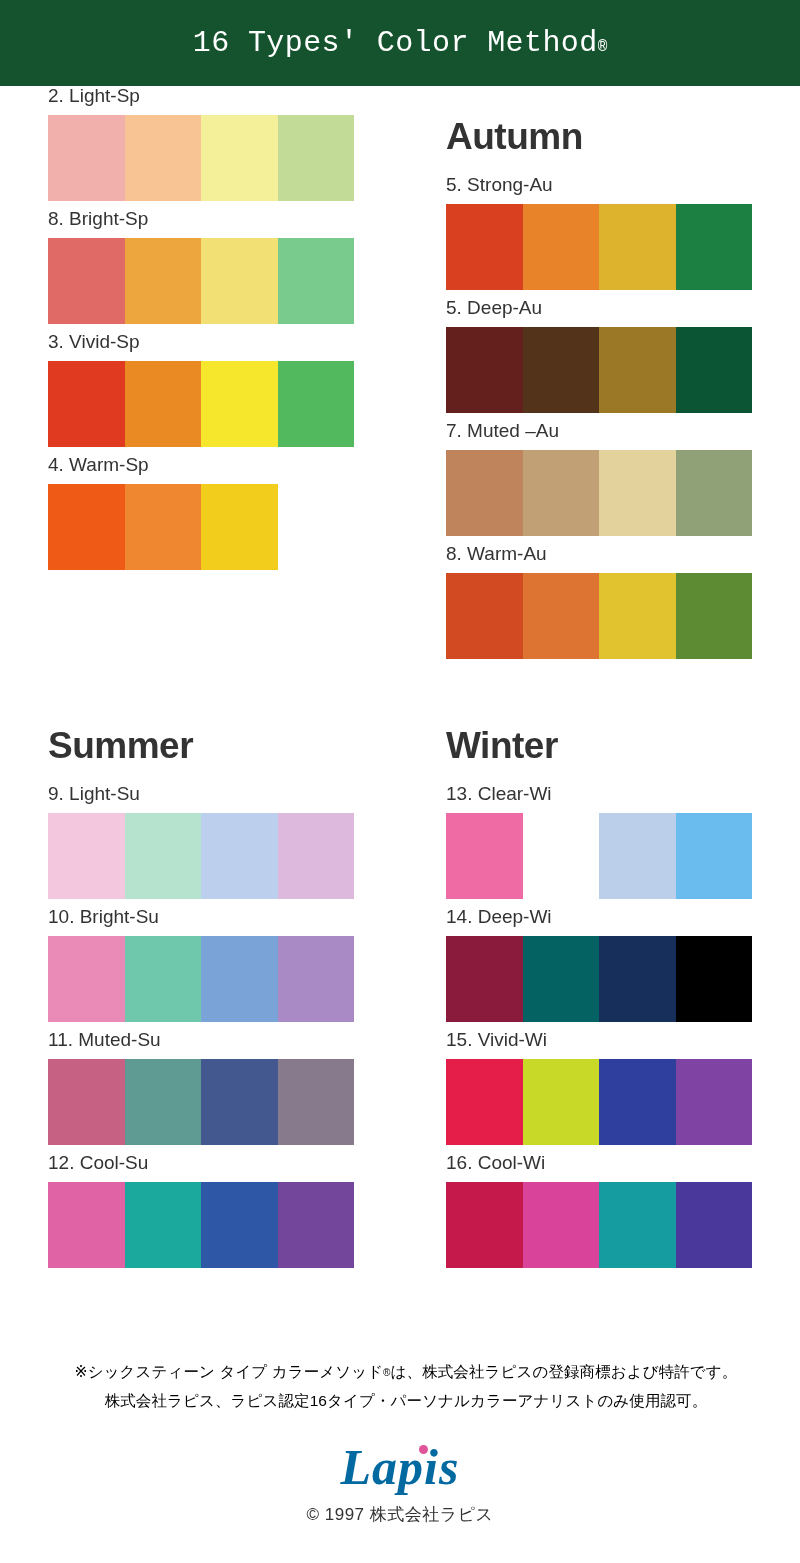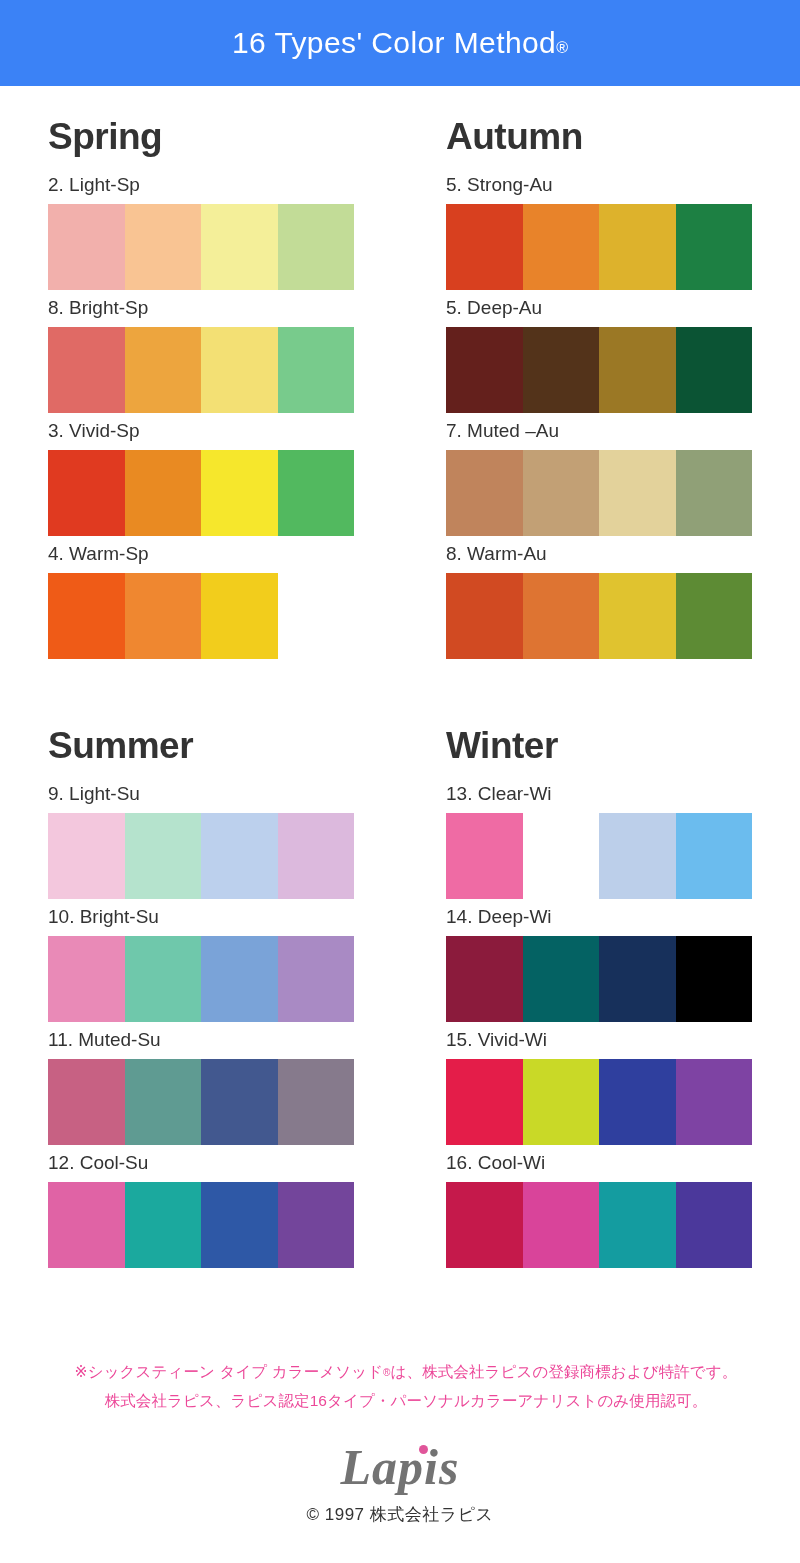--- a/index.html
+++ b/index.html
@@ -110,21 +110,21 @@
   
   .footer {
     position: absolute;
     left: 0;
     top: 1358px;
     width: 800px;
     text-align: center;
   }
   .footer-note {
     font-size: 15.5px;
-    color: #ec4899;
+    color: #000000;
     line-height: 1.85;
     letter-spacing: 0.1px;
     padding-left: 12px;
   }
   .footer-note .reg-small {
     font-size: 10px;
     vertical-align: 1px;
   }
   .logo {
     margin-top: 26px;
@@ -155,32 +155,31 @@
     font-size: 17px;
     color: #333333;
     letter-spacing: 0.5px;
   }
 </style>
 </head>
 <body>
 
 <div id="page">
 
-  <div class="banner" style="background: #3b82f6;">
+  <div class="banner" style="background: #14532d; font-family: Liberation Mono, monospace;">
     <div class="banner-title" style="color: rgb(255, 255, 255);">
       <span>16 Types' Color Method</span><span class="reg">®</span>
     </div>
   </div>
 
   <div class="seasons">
 
     <div class="season-row top">
 
       <div class="season-col left">
-        <h2 class="season-title">Spring</h2>
 
         <div class="palette">
           <div class="palette-label">2. Light-Sp</div>
           <div class="swatch-strip">
             <div class="swatch" style="background: rgb(242, 176, 172);"></div>
             <div class="swatch" style="background: rgb(249, 196, 147);"></div>
             <div class="swatch" style="background: rgb(244, 239, 153);"></div>
             <div class="swatch" style="background: rgb(194, 220, 151);"></div>
           </div>
         </div>
@@ -354,20 +353,20 @@
 
   </div>
 
   <div class="footer">
     <div class="footer-note">
       <div><span>※シックスティーン タイプ カラーメソッド</span><span class="reg-small">®</span><span>は、株式会社ラピスの登録商標および特許です。</span></div>
       <div>株式会社ラピス、ラピス認定16タイプ・パーソナルカラーアナリストのみ使用認可。</div>
     </div>
 
     <div class="logo">
-      <span class="logo-text" style="color: #737373; margin-top: 48px;">Lapis</span>
+      <span class="logo-text" style="color: #0369a1; margin-top: 48px;">Lapis</span>
       <span class="logo-dot" style="background: rgb(224, 85, 154);"></span>
     </div>
 
     <div class="copyright">© 1997 株式会社ラピス</div>
   </div>
 
 </div>
 
 </body></html>

